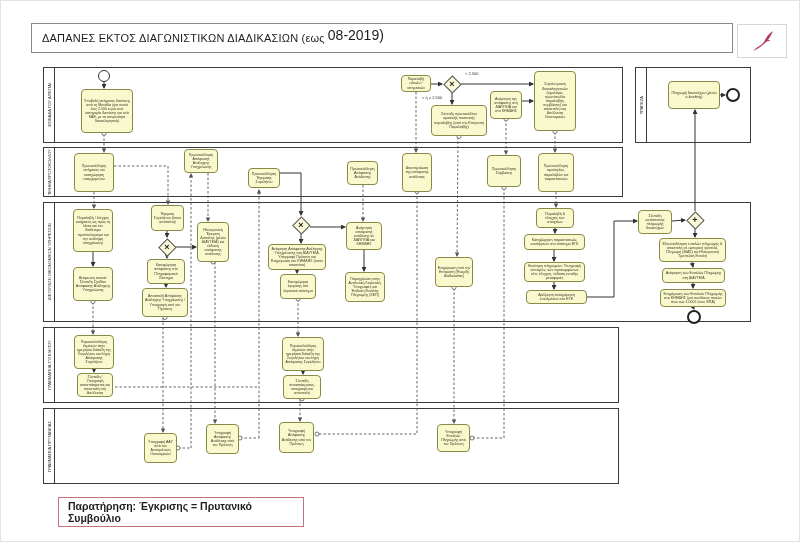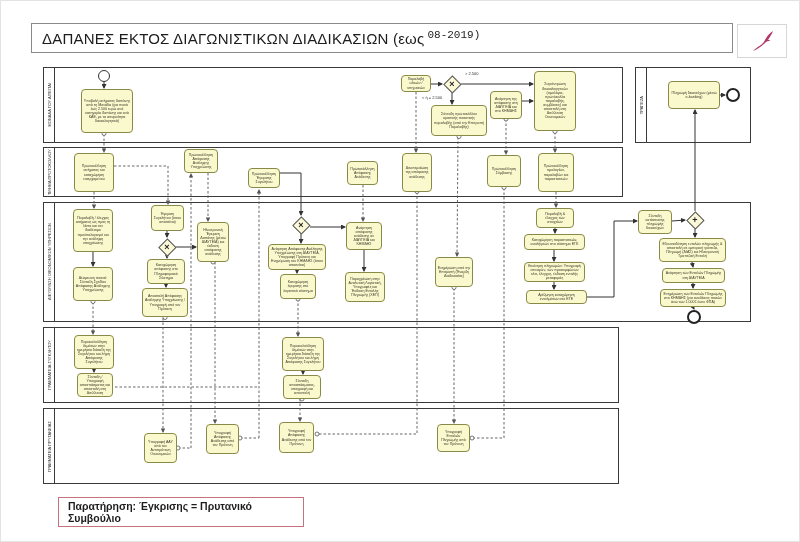--- a/index.html
+++ b/index.html
@@ -1,22 +1,22 @@
 <!DOCTYPE html>
 <html><head>
 <meta charset="utf-8">
 <style>
   html,body{margin:0;padding:0;background:#fff;}
   #canvas{position:relative;width:800px;height:542px;background:#ffffff;
           font-family:"Liberation Sans", sans-serif;overflow:hidden;border:1px solid #e3e3e3;box-sizing:border-box;}
   
   .titlebox{position:absolute;left:30px;top:22px;width:702px;height:30px;border:1px solid #8a8a8a;
             display:flex;align-items:center;padding-left:10px;box-sizing:border-box;}
-  .titletext{font-size:15px;color:#1c1c1c;letter-spacing:.2px;}
-  .titleperiod{font-size:11px;color:#1c1c1c;position:relative;top:-3px;margin-left:3px;font-family:Liberation Mono, monospace;}
+  .titletext{font-size:11px;color:#1c1c1c;letter-spacing:.2px;}
+  .titleperiod{font-size:14px;color:#1c1c1c;position:relative;top:-3px;margin-left:3px;}
   .logobox{position:absolute;left:736px;top:23px;width:50px;height:34px;border:1px solid #d6d6d6;
            display:flex;align-items:center;justify-content:center;box-sizing:border-box;}
   
   .pool{position:absolute;border:1.4px solid #3a3a3a;box-sizing:border-box;background:transparent;}
   .lanestrip{position:absolute;left:0;top:0;bottom:0;width:10px;border-right:1px solid #3a3a3a;
              display:flex;align-items:center;justify-content:center;overflow:hidden;}
   .lanelabel{writing-mode:vertical-rl;transform:rotate(180deg);font-size:4px;color:#333;white-space:nowrap;}
   
   .task{position:absolute;background:#faf8cd;border:1px solid #8a8a48;border-radius:4px;
         box-sizing:border-box;display:flex;align-items:center;justify-content:center;text-align:center;

